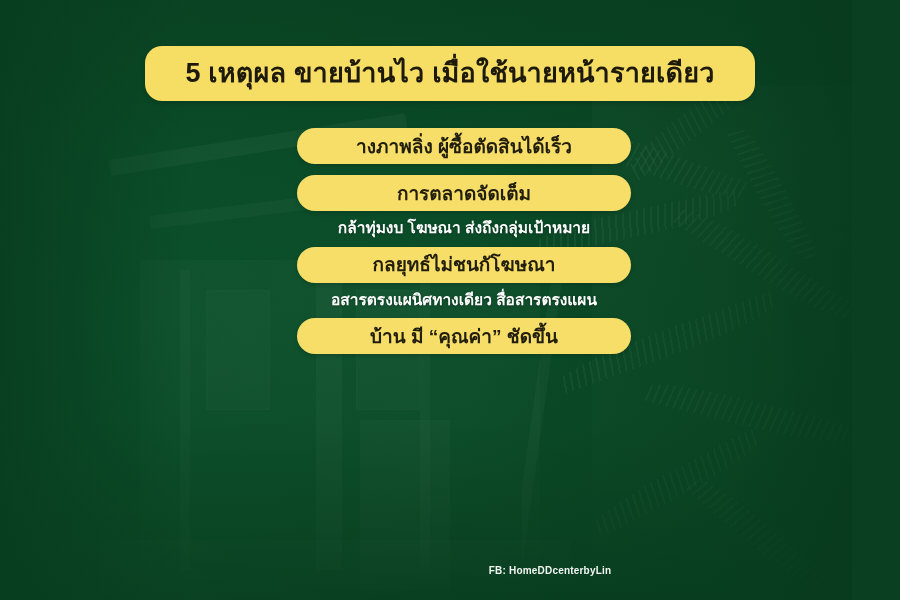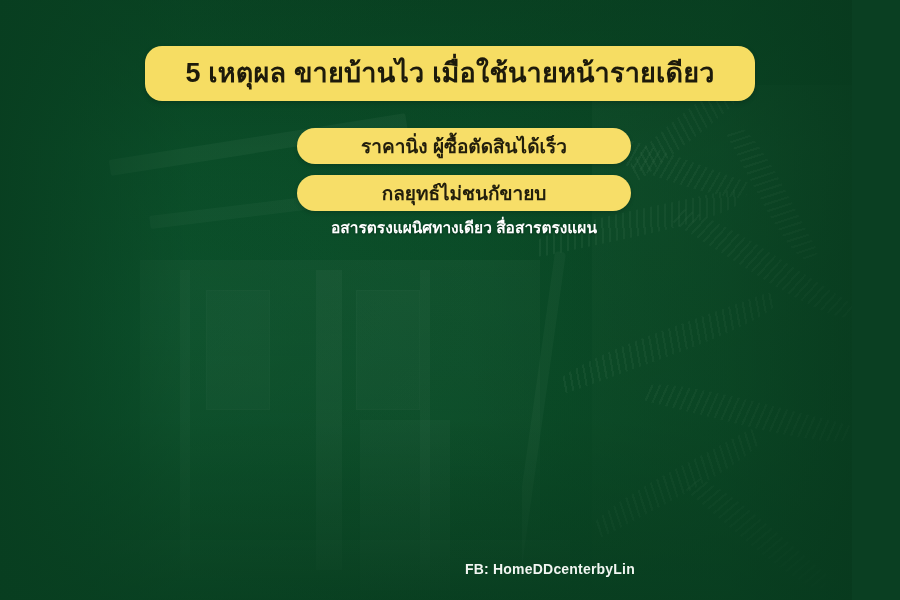--- a/index.html
+++ b/index.html
@@ -224,21 +224,21 @@
   .footer {
     position: absolute;
     left: 0;
     top: 560px;
     width: 900px;
     text-align: center;
     padding-left: 200px;
   }
   .footer-text {
     color: #f2f6f2;
-    font-size: 14px;
+    font-size: 10px;
     font-weight: bold;
     letter-spacing: .2px;
   }
 </style>
 </head>
 <body>
 
 <div class="poster">
 
   <div class="bg-base"></div>
@@ -275,34 +275,43 @@
   <div class="content">
 
     <div class="title-bar">
       <div class="title-text">5 เหตุผล ขายบ้านไว เมื่อใช้นายหน้ารายเดียว</div>
     </div>
 
     <div class="list">
 
       <div class="item">
         <div class="pill">
-          <span class="pill-text">ราคานิ่ง  ผู้ซื้อตัดสินได้เร็ว</span>
+          <span class="pill-text">างภาพลิ่ง  ผู้ซื้อตัดสินได้เร็ว</span>
         </div>
       </div>
 
-
-
       <div class="item">
         <div class="pill">
-          <span class="pill-text">กลยุทธ์ไม่ชนกัขายบ</span>
+          <span class="pill-text">การตลาดจัดเต็ม</span>
+        </div>
+        <div class="caption">กล้าทุ่มงบ โฆษณา ส่งถึงกลุ่มเป้าหมาย</div>
+      </div>
+
+
+      <div class="item">
+        <div class="pill">
+          <span class="pill-text">กลยุทธ์ไม่ชนกัโฆษณา</span>
         </div>
         <div class="caption">อสารตรงแผนิศทางเดียว สื่อสารตรงแผน</div>
       </div>
 
       <div class="item">
+        <div class="pill">
+          <span class="pill-text">บ้าน มี “คุณค่า” ชัดขึ้น</span>
+        </div>
       </div>
 
     </div>
 
     <div class="footer">
       <span class="footer-text">FB: HomeDDcenterbyLin</span>
     </div>
 
   </div>
 </div>

